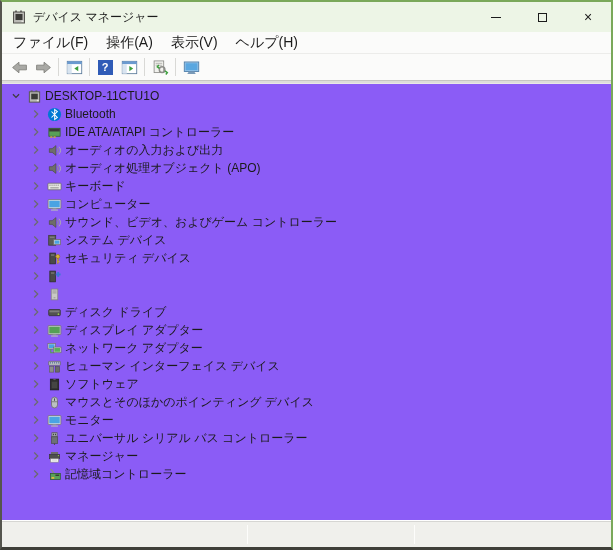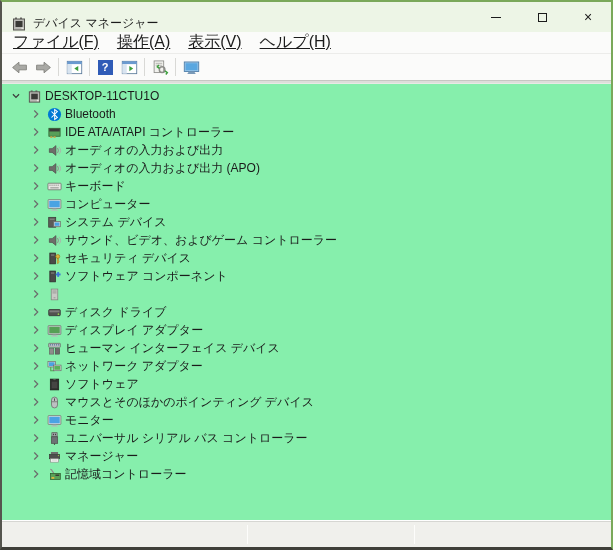--- a/index.html
+++ b/index.html
@@ -4,39 +4,39 @@
 <style>
   html,body{margin:0;padding:0;background:#c9c9c6;}
   *{box-sizing:border-box;font-family:"Liberation Sans","DejaVu Sans",sans-serif;}
   .window{
     position:relative;width:613px;height:550px;background:#fff;
     border-style:solid;border-width:2px 2px 3px 2px;
     border-color:#7aa85a #7aa85a #3f3f39 #55554e;
     overflow:hidden;
   }
   
-  .titlebar{height:30px;background:#edf5e6;display:flex;align-items:flex-end;}
+  .titlebar{height:30px;background:#edf5e6;display:flex;align-items:center;}
   .title-icon{width:16px;height:16px;margin:0 6px 0 9px;flex:0 0 auto;}
   .title-text{font-size:12px;color:#1b1b1b;flex:1 1 auto;white-space:nowrap;}
   .win-controls{display:flex;height:100%;}
   .win-btn{width:46px;height:100%;display:flex;align-items:center;justify-content:center;cursor:default;}
   .glyph-min{width:10px;height:1px;background:#1b1b1b;}
   .glyph-max{width:9px;height:9px;border:1px solid #1b1b1b;}
   .glyph-close{font-size:14px;color:#1b1b1b;line-height:1;}
   
   .menubar{height:22px;background:#fbfbfa;display:flex;align-items:center;padding-left:2px;border-bottom:1px solid #ececea;}
-  .menu-item{font-size:16px;color:#1b1b1b;padding:17px 9px;white-space:nowrap;text-decoration:underline;}
+  .menu-item{font-size:14px;color:#1b1b1b;padding:17px 9px;white-space:nowrap;}
   
   .toolbar{height:26px;background:#fbfbfa;display:flex;align-items:center;padding-left:5px;}
   .tb-btn{width:24px;height:22px;display:flex;align-items:center;justify-content:center;}
   .tb-btn svg{width:17px;height:17px;}
   .tb-sep{width:1px;height:18px;background:#d9d9d6;margin:0 3px;}
   .client-top-edge{height:4px;background:#dededa;border-top:1px solid #c7c7c3;border-bottom:1px solid #e9e9e6;}
   
-  .tree{background:#86efac;height:436px;overflow:hidden;padding-top:3px;}
+  .tree{background:#8b5cf6;height:436px;overflow:hidden;padding-top:3px;}
   .row{height:18px;display:flex;align-items:center;white-space:nowrap;}
   .tw{width:18px;height:16px;flex:0 0 auto;display:flex;align-items:center;justify-content:center;}
   .tw svg{width:14px;height:14px;}
   .ic{width:18px;height:16px;flex:0 0 auto;display:flex;align-items:center;justify-content:center;}
   .ic svg{width:15px;height:15px;}
   .lbl{font-size:12px;color:#1b1b1b;padding-left:2px;}
   .indent0{padding-left:5px;}
   .indent1{padding-left:25px;}
   
   .statusbar{position:absolute;left:0;right:0;bottom:0;height:26px;background:#f0f0ec;border-top:1px solid #d6d6d2;}
@@ -217,21 +217,21 @@
             <path d="M6 4l4 4-4 4" fill="none" stroke="#6b6b6b" stroke-width="1.4"></path>
           </svg>
         </span>
         <span class="ic">
           <svg viewBox="0 0 16 16">
             <path d="M2.5 6h3l4-3.2v10.4L5.5 10h-3z" fill="#6e6e6a" stroke="#4a4a46" stroke-width="0.7"></path>
             <path d="M11 5.5a3.4 3.4 0 010 5" fill="none" stroke="#8f8f8b" stroke-width="1.1"></path>
             <path d="M12.7 4a6 6 0 010 8" fill="none" stroke="#b0b0ac" stroke-width="1"></path>
           </svg>
         </span>
-        <span class="lbl">オーディオの入力および出力 (APO)</span>
+        <span class="lbl">オーディオ処理オブジェクト (APO)</span>
       </div>
       <div class="row indent1">
         <span class="tw">
           <svg viewBox="0 0 16 16">
             <path d="M6 4l4 4-4 4" fill="none" stroke="#6b6b6b" stroke-width="1.4"></path>
           </svg>
         </span>
         <span class="ic">
           <svg viewBox="0 0 16 16">
             <rect x="1" y="4.5" width="14" height="7" rx="0.8" fill="#e6e6e2" stroke="#6a6a66" stroke-width="0.8"></rect>
@@ -264,42 +264,42 @@
         <span class="lbl">コンピューター</span>
       </div>
       <div class="row indent1">
         <span class="tw">
           <svg viewBox="0 0 16 16">
             <path d="M6 4l4 4-4 4" fill="none" stroke="#6b6b6b" stroke-width="1.4"></path>
           </svg>
         </span>
         <span class="ic">
           <svg viewBox="0 0 16 16">
+            <path d="M2.5 6h3l4-3.2v10.4L5.5 10h-3z" fill="#6e6e6a" stroke="#4a4a46" stroke-width="0.7"></path>
+            <path d="M11 5.5a3.4 3.4 0 010 5" fill="none" stroke="#8f8f8b" stroke-width="1.1"></path>
+            <path d="M12.7 4a6 6 0 010 8" fill="none" stroke="#b0b0ac" stroke-width="1"></path>
+          </svg>
+        </span>
+        <span class="lbl">サウンド、ビデオ、およびゲーム コントローラー</span>
+      </div>
+      <div class="row indent1">
+        <span class="tw">
+          <svg viewBox="0 0 16 16">
+            <path d="M6 4l4 4-4 4" fill="none" stroke="#6b6b6b" stroke-width="1.4"></path>
+          </svg>
+        </span>
+        <span class="ic">
+          <svg viewBox="0 0 16 16">
             <rect x="1.8" y="2.5" width="7.5" height="10.5" fill="#5c5c58" stroke="#3a3a36" stroke-width="0.8"></rect>
             <rect x="3" y="4" width="5" height="1" fill="#8d8d89"></rect>
             <rect x="7.2" y="7" width="7" height="5.5" fill="#d0d4d7" stroke="#6a6a66" stroke-width="0.8"></rect>
             <rect x="8.2" y="8" width="5" height="3.5" fill="#4aa3e3"></rect>
           </svg>
         </span>
         <span class="lbl">システム デバイス</span>
-      </div>
-      <div class="row indent1">
-        <span class="tw">
-          <svg viewBox="0 0 16 16">
-            <path d="M6 4l4 4-4 4" fill="none" stroke="#6b6b6b" stroke-width="1.4"></path>
-          </svg>
-        </span>
-        <span class="ic">
-          <svg viewBox="0 0 16 16">
-            <path d="M2.5 6h3l4-3.2v10.4L5.5 10h-3z" fill="#6e6e6a" stroke="#4a4a46" stroke-width="0.7"></path>
-            <path d="M11 5.5a3.4 3.4 0 010 5" fill="none" stroke="#8f8f8b" stroke-width="1.1"></path>
-            <path d="M12.7 4a6 6 0 010 8" fill="none" stroke="#b0b0ac" stroke-width="1"></path>
-          </svg>
-        </span>
-        <span class="lbl">サウンド、ビデオ、およびゲーム コントローラー</span>
       </div>
       <div class="row indent1">
         <span class="tw">
           <svg viewBox="0 0 16 16">
             <path d="M6 4l4 4-4 4" fill="none" stroke="#6b6b6b" stroke-width="1.4"></path>
           </svg>
         </span>
         <span class="ic">
           <svg viewBox="0 0 16 16">
             <rect x="3" y="2.2" width="6" height="11.5" fill="#4a4a48" stroke="#2c2c2a" stroke-width="0.8"></rect>
@@ -318,21 +318,20 @@
           </svg>
         </span>
         <span class="ic">
           <svg viewBox="0 0 16 16">
             <rect x="3" y="2.2" width="6" height="11.5" fill="#4a4a48" stroke="#2c2c2a" stroke-width="0.8"></rect>
             <rect x="4.2" y="3.8" width="3.6" height="1" fill="#8d8d89"></rect>
             <rect x="9.3" y="4.8" width="5.2" height="2" fill="#3d78d6"></rect>
             <rect x="10.9" y="3.2" width="2" height="5.2" fill="#3d78d6"></rect>
           </svg>
         </span>
-        <span class="lbl">ソフトウェア コンポーネント</span>
       </div>
       <div class="row indent1">
         <span class="tw">
           <svg viewBox="0 0 16 16">
             <path d="M6 4l4 4-4 4" fill="none" stroke="#6b6b6b" stroke-width="1.4"></path>
           </svg>
         </span>
         <span class="ic">
           <svg viewBox="0 0 16 16">
             <rect x="4.5" y="2.2" width="7" height="11.5" fill="#c9c9c5" stroke="#84847f" stroke-width="0.8"></rect>
@@ -365,20 +364,37 @@
         </span>
         <span class="ic">
           <svg viewBox="0 0 16 16">
             <rect x="1.2" y="2.8" width="13.6" height="9.4" rx="0.5" fill="#c9cdd0" stroke="#73736f" stroke-width="0.8"></rect>
             <rect x="2.4" y="4" width="11.2" height="7" fill="#55a055"></rect>
             <rect x="6" y="12.2" width="4" height="1.2" fill="#9aa0a4"></rect>
             <rect x="4.3" y="13.4" width="7.4" height="1.1" fill="#b8bcbe"></rect>
           </svg>
         </span>
         <span class="lbl">ディスプレイ アダプター</span>
+      </div>
+      <div class="row indent1">
+        <span class="tw">
+          <svg viewBox="0 0 16 16">
+            <path d="M6 4l4 4-4 4" fill="none" stroke="#6b6b6b" stroke-width="1.4"></path>
+          </svg>
+        </span>
+        <span class="ic">
+          <svg viewBox="0 0 16 16">
+            <rect x="1" y="2.5" width="8" height="6" fill="#d0d4d7" stroke="#6a6a66" stroke-width="0.7"></rect>
+            <rect x="2" y="3.5" width="6" height="4" fill="#4aa3e3"></rect>
+            <path d="M4 8.5v4h4" fill="none" stroke="#55a055" stroke-width="1.2"></path>
+            <rect x="6.8" y="6.5" width="8.2" height="6" fill="#d0d4d7" stroke="#6a6a66" stroke-width="0.7"></rect>
+            <rect x="7.8" y="7.5" width="6.2" height="4" fill="#58b058"></rect>
+          </svg>
+        </span>
+        <span class="lbl">ネットワーク アダプター</span>
       </div>
       <div class="row indent1">
         <span class="tw">
           <svg viewBox="0 0 16 16">
             <path d="M6 4l4 4-4 4" fill="none" stroke="#6b6b6b" stroke-width="1.4"></path>
           </svg>
         </span>
         <span class="ic">
           <svg viewBox="0 0 16 16">
             <rect x="1.8" y="2.5" width="12.4" height="4.2" rx="0.5" fill="#c2c6c9" stroke="#5a5a56" stroke-width="0.7"></rect>
@@ -396,37 +412,20 @@
         <span class="lbl">ヒューマン インターフェイス デバイス</span>
       </div>
       <div class="row indent1">
         <span class="tw">
           <svg viewBox="0 0 16 16">
             <path d="M6 4l4 4-4 4" fill="none" stroke="#6b6b6b" stroke-width="1.4"></path>
           </svg>
         </span>
         <span class="ic">
           <svg viewBox="0 0 16 16">
-            <rect x="1" y="2.5" width="8" height="6" fill="#d0d4d7" stroke="#6a6a66" stroke-width="0.7"></rect>
-            <rect x="2" y="3.5" width="6" height="4" fill="#4aa3e3"></rect>
-            <path d="M4 8.5v4h4" fill="none" stroke="#55a055" stroke-width="1.2"></path>
-            <rect x="6.8" y="6.5" width="8.2" height="6" fill="#d0d4d7" stroke="#6a6a66" stroke-width="0.7"></rect>
-            <rect x="7.8" y="7.5" width="6.2" height="4" fill="#58b058"></rect>
-          </svg>
-        </span>
-        <span class="lbl">ネットワーク アダプター</span>
-      </div>
-      <div class="row indent1">
-        <span class="tw">
-          <svg viewBox="0 0 16 16">
-            <path d="M6 4l4 4-4 4" fill="none" stroke="#6b6b6b" stroke-width="1.4"></path>
-          </svg>
-        </span>
-        <span class="ic">
-          <svg viewBox="0 0 16 16">
             <rect x="3.5" y="2.2" width="9" height="11.6" fill="#2f2f2d" stroke="#191917" stroke-width="0.7"></rect>
             <path d="M6 2.2q2 2.4 4 0z" fill="#5c5c5a"></path>
             <rect x="5" y="5" width="6" height="7" fill="#454543"></rect>
           </svg>
         </span>
         <span class="lbl">ソフトウェア</span>
       </div>
       <div class="row indent1">
         <span class="tw">
           <svg viewBox="0 0 16 16">

